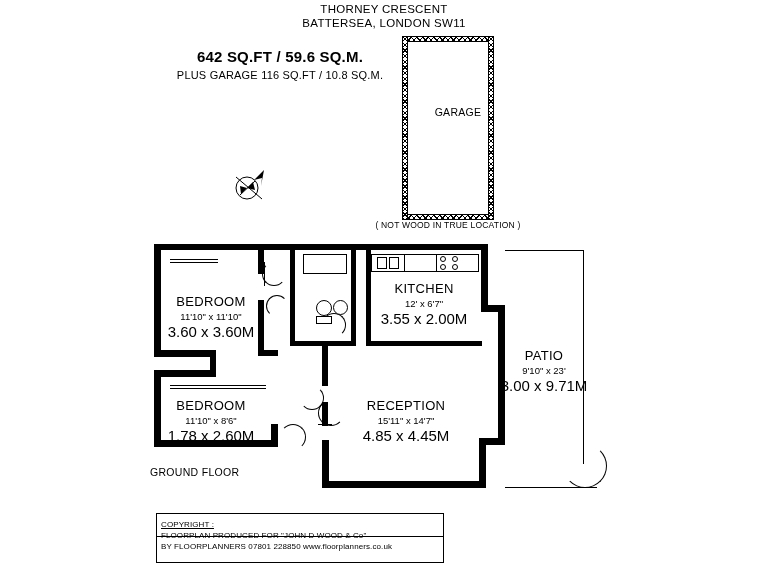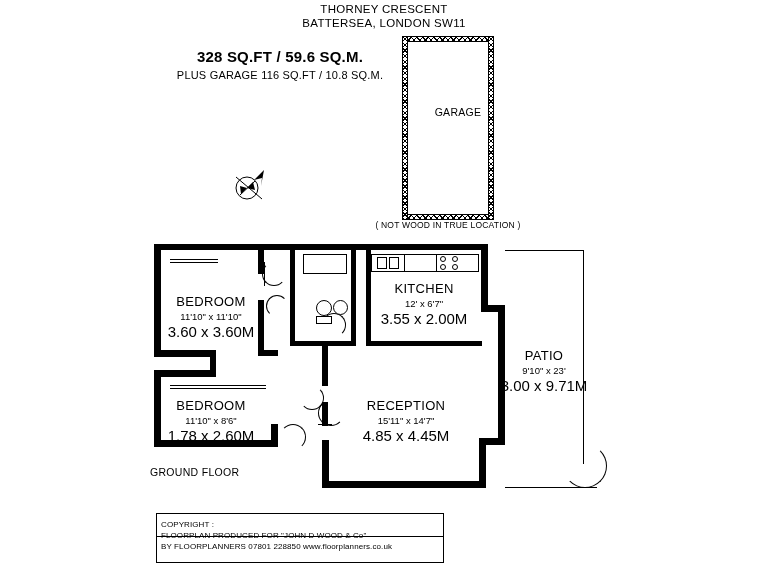--- a/index.html
+++ b/index.html
@@ -77,33 +77,33 @@
   .fx-round { border-radius: 50%; }
   .arc { position:absolute; border:1px solid #000; border-radius:50%; box-sizing:border-box; background:transparent;}
 
   
   #copyright-box {
     left: 156px; top: 513px; width: 288px; height: 50px;
     border: 1px solid #000; box-sizing: border-box;
     background:#fff;
   }
   #copyright-box .cline { font-size: 8px; line-height: 11px; padding-left: 4px; letter-spacing:0.1px;}
-  #copyright-box .cline.first { padding-top: 5px; }
+  #copyright-box .cline.first { padding-top: 5px; text-decoration: underline; }
   #cr-divider { position:absolute; left:156px; top:536px; width:288px; height:1px; background:#000;}
 </style>
 </head>
 <body>
 
 <div id="title-block" class="abs">
   <span class="line1">THORNEY CRESCENT</span>
   <span class="line2">BATTERSEA, LONDON SW11</span>
 </div>
 
 <div id="area-block" class="abs">
-  <div id="area-main">328 SQ.FT / 59.6 SQ.M.</div>
+  <div id="area-main">642 SQ.FT / 59.6 SQ.M.</div>
   <div id="area-sub">PLUS GARAGE 116 SQ.FT / 10.8 SQ.M.</div>
 </div>
 
 <div id="compass" class="abs">
   <svg width="42" height="42" viewBox="0 0 42 42">
     <circle cx="19" cy="24" r="11" fill="none" stroke="#000" stroke-width="1"></circle>
     <line x1="8" y1="13" x2="34" y2="35" stroke="#000" stroke-width="1"></line>
     <polygon points="36,6 26,16 34,14 33,22" fill="#000"></polygon>
     <line x1="12" y1="31" x2="27" y2="17" stroke="#000" stroke-width="1"></line>
     <polygon points="19,24 13,30 12,22" fill="#000"></polygon>

